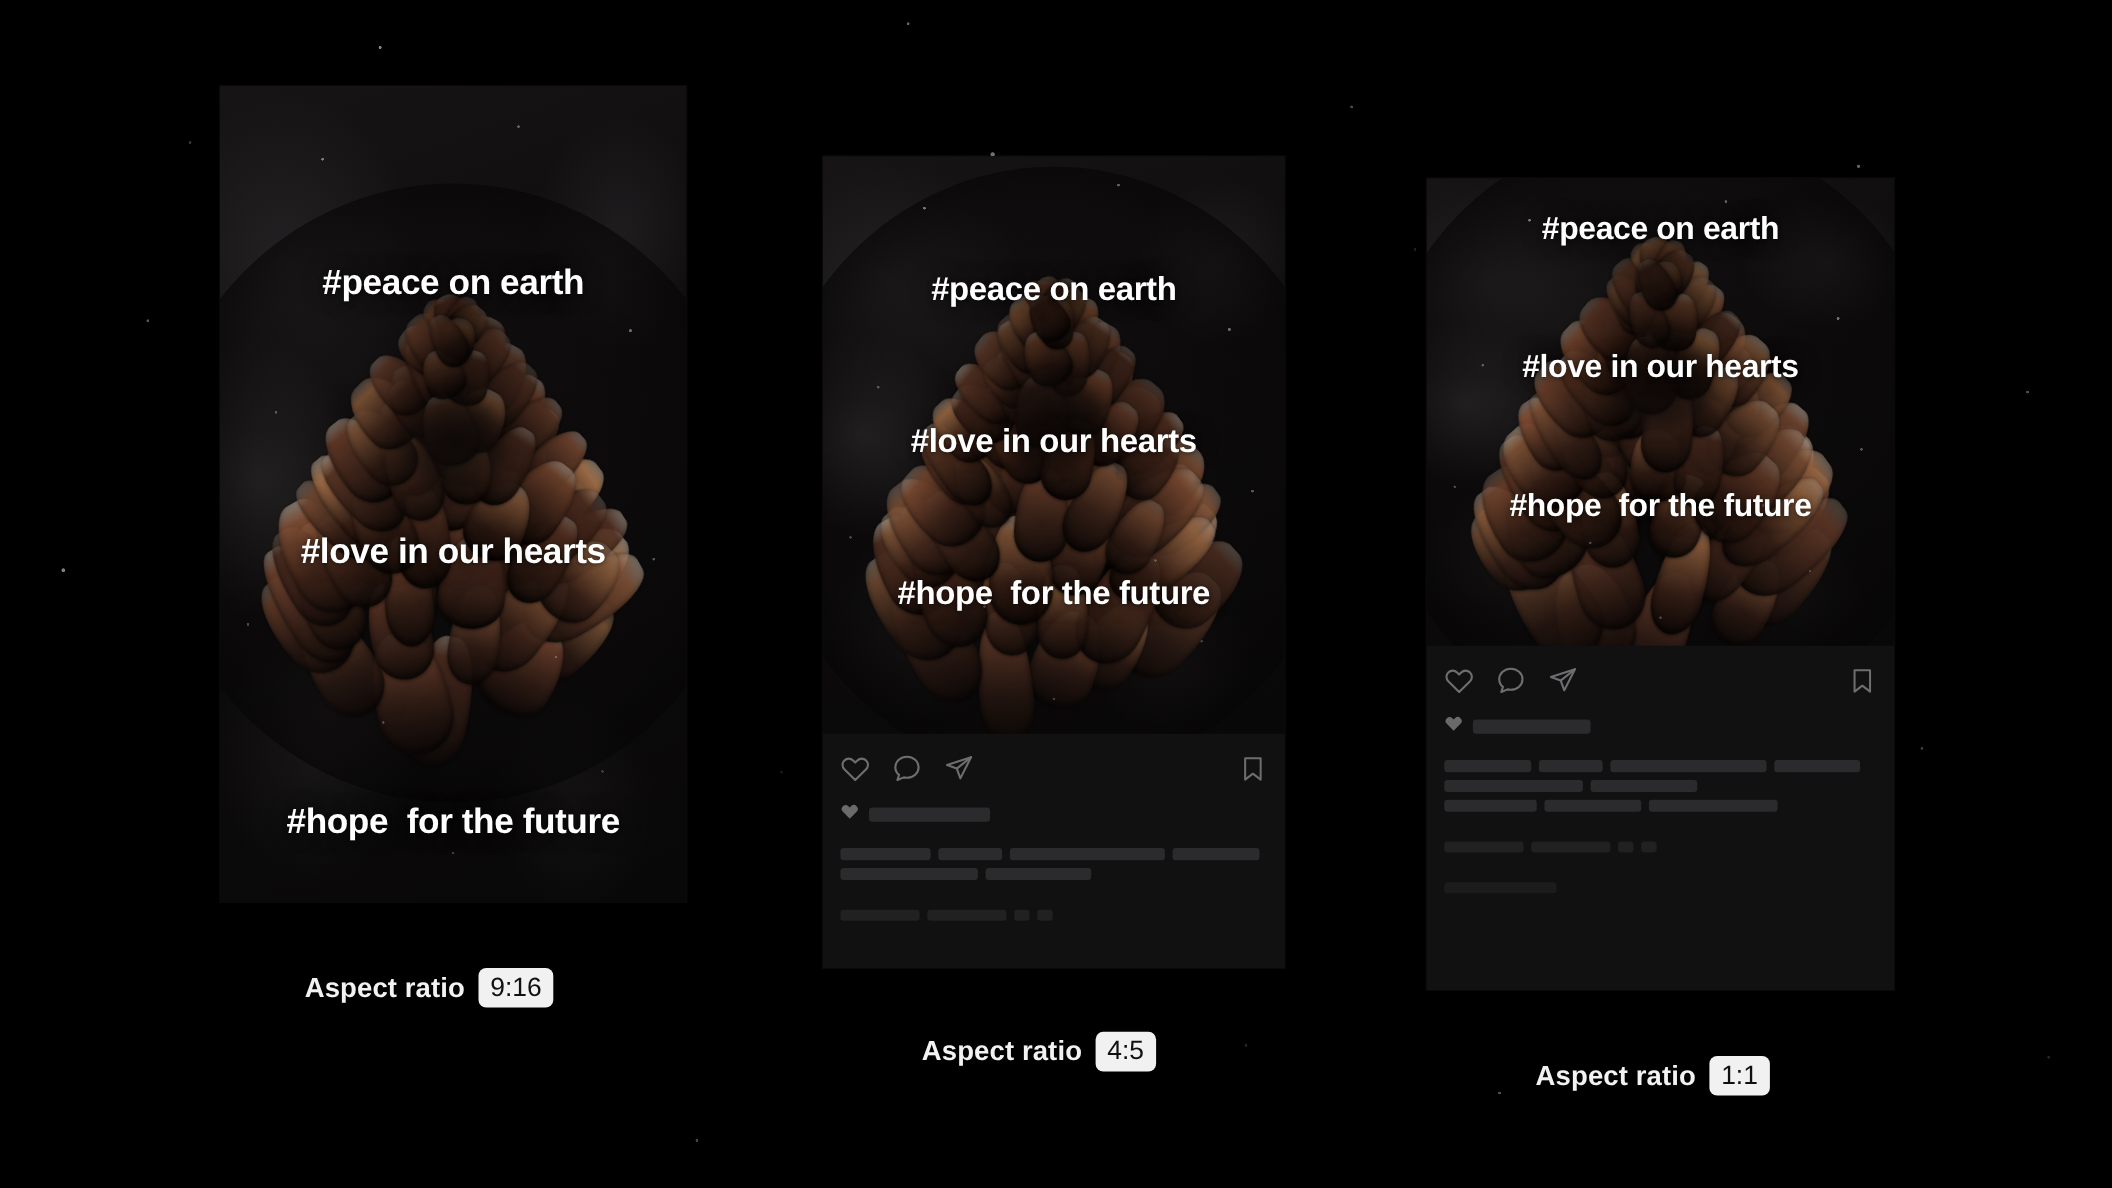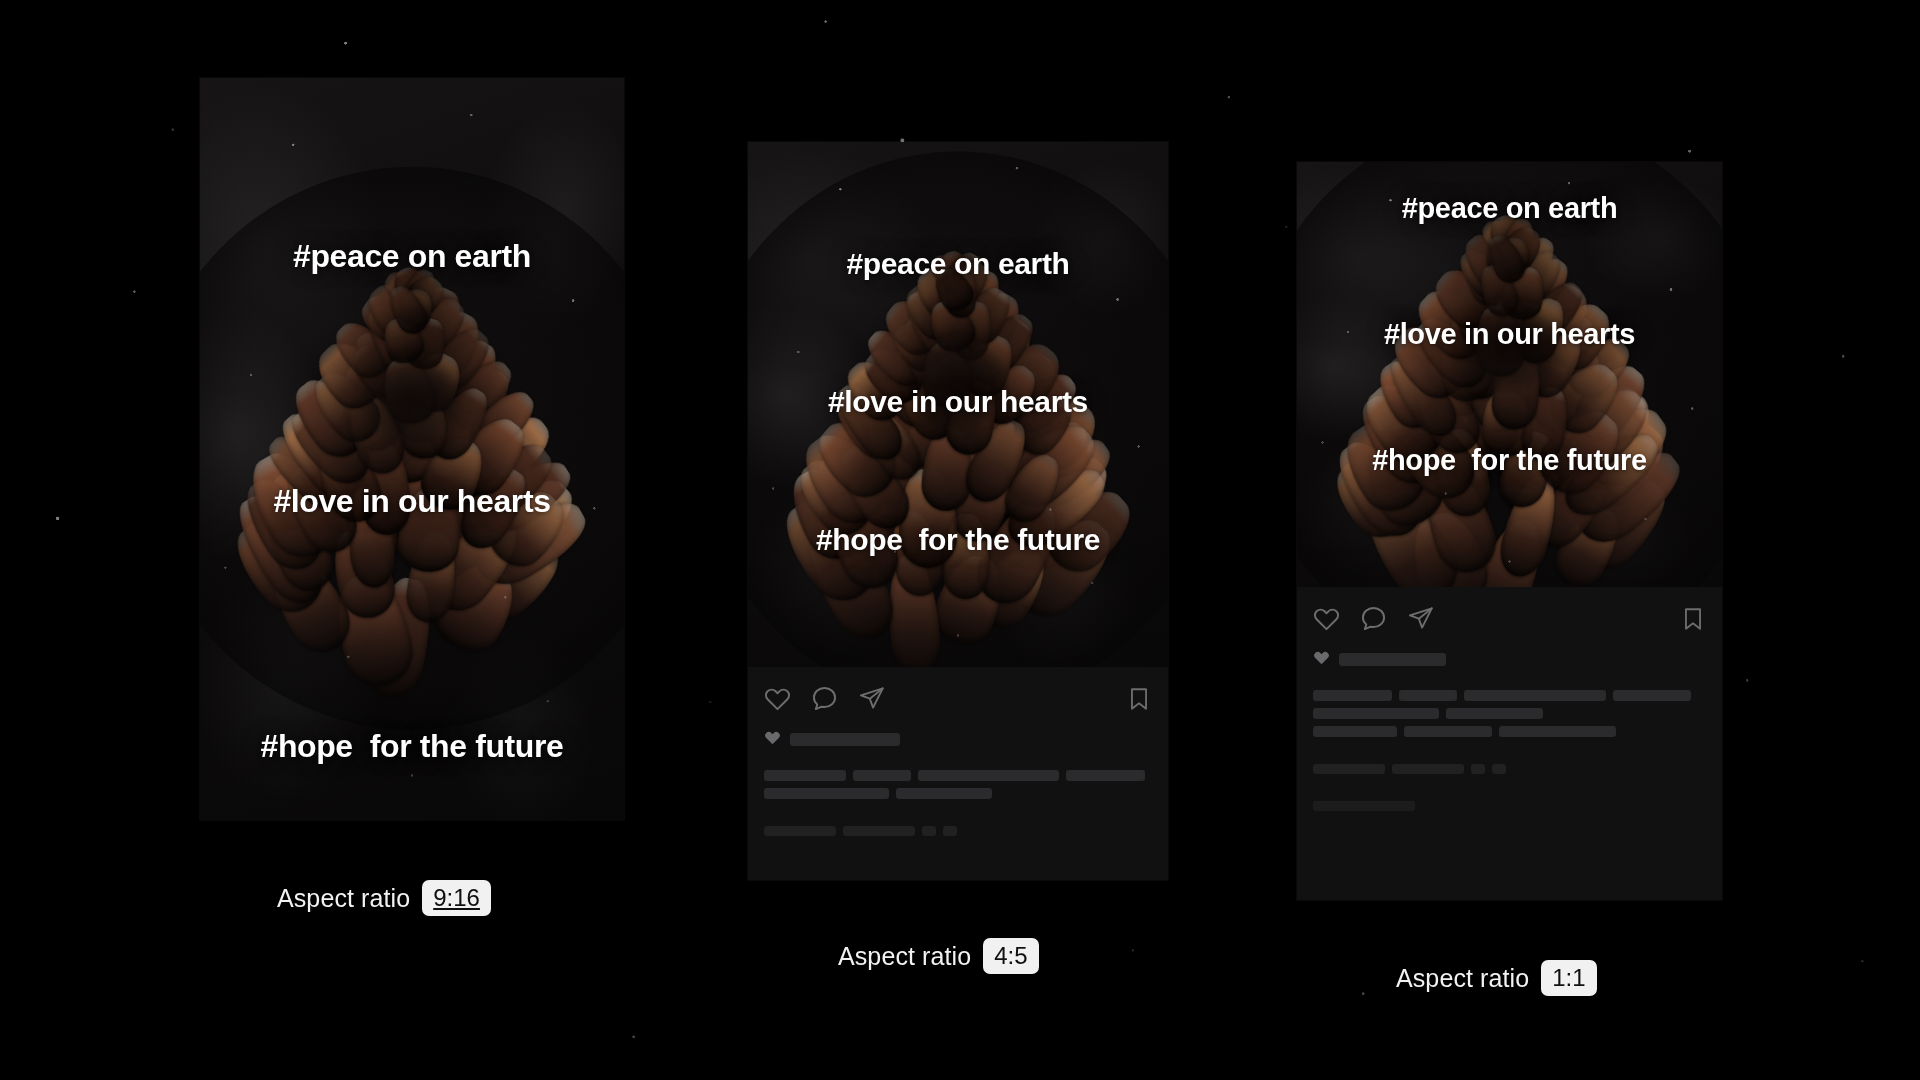--- a/index.html
+++ b/index.html
@@ -149,21 +149,21 @@
 
   
   .ratio-label{
     position:absolute;
     display:flex; align-items:center;
     gap:12px;
     white-space:nowrap;
   }
   .ratio-text{
     color:#f2f2f2;
-    font-weight:400;
+    font-weight:700;
     letter-spacing:.1px;
   }
   .ratio-pill{
     background:#f1f1f1;
     color:#101010;
     font-weight:500;
     border-radius:7px;
     display:inline-block;
   }
 </style>
@@ -261,21 +261,21 @@
       <div class="photo-grain"></div>
       <div class="tag-layer">
         <div class="tag" style="top:162px; font-size:32px;">#peace on earth</div>
         <div class="tag" style="top:407px; font-size:32px;">#love in our hearts</div>
         <div class="tag" style="top:652px; font-size:32px;">#hope  for the future</div>
       </div>
     </div>
   </div>
   <div class="ratio-label" style="left:277px; top:880px;">
     <span class="ratio-text" style="font-size:25px;">Aspect ratio</span>
-    <span class="ratio-pill" style="font-size:24px; padding:4px 11px;text-decoration:underline;">9:16</span>
+    <span class="ratio-pill" style="font-size:24px; padding:4px 11px;">9:16</span>
   </div>
 
   <div class="card" style="left:748px; top:142px; width:420px; height:738px;">
     <div class="photo" style="height:525px;">
       <div class="photo-bg"></div>
       <div class="cone" style="top:95px; width:330px; height:370px;">
           <div class="scale" style="width: 64.5085px; height: 111.034px; left: 308.872px; top: 289.796px; margin-left: -32.2542px; transform: rotate(43.9855deg); z-index: 1; opacity: 0.84; filter: brightness(0.86) blur(0.5px); background: linear-gradient(rgba(255, 236, 214, 0.53) 0%, rgb(141, 90, 60) 16%, rgba(62, 36, 26, 0.96) 62%, rgba(20, 12, 9, 0.99) 100%); box-shadow: rgba(0, 0, 0, 0.75) 0px -3px 7px inset, rgba(0, 0, 0, 0.6) 0px 1px 3px;"></div>
           <div class="scale" style="width: 52.7277px; height: 83.5639px; left: 241.466px; top: 314.738px; margin-left: -26.3638px; transform: rotate(32.4074deg); z-index: 1; opacity: 0.8; filter: brightness(0.86) blur(0.5px); background: linear-gradient(rgba(255, 236, 214, 0.32) 0%, rgb(179, 123, 80) 16%, rgba(62, 36, 26, 0.96) 62%, rgba(20, 12, 9, 0.99) 100%); box-shadow: rgba(0, 0, 0, 0.75) 0px -3px 7px inset, rgba(0, 0, 0, 0.6) 0px 1px 3px;"></div>
           <div class="scale" style="width: 59.6833px; height: 88.5819px; left: 190.803px; top: 321.126px; margin-left: -29.8417px; transform: rotate(18.9791deg); z-index: 1; opacity: 0.85; filter: brightness(0.86) blur(0.5px); background: linear-gradient(rgba(255, 236, 214, 0.56) 0%, rgb(141, 90, 60) 16%, rgba(62, 36, 26, 0.96) 62%, rgba(20, 12, 9, 0.99) 100%); box-shadow: rgba(0, 0, 0, 0.75) 0px -3px 7px inset, rgba(0, 0, 0, 0.6) 0px 1px 3px;"></div>
           <div class="scale" style="width: 48.6034px; height: 119.734px; left: 114.868px; top: 318.926px; margin-left: -24.3017px; transform: rotate(-4.8192deg); z-index: 1; opacity: 0.89; filter: brightness(0.86) blur(0.5px); background: linear-gradient(rgba(255, 236, 214, 0.46) 0%, rgb(126, 75, 52) 16%, rgba(62, 36, 26, 0.96) 62%, rgba(20, 12, 9, 0.99) 100%); box-shadow: rgba(0, 0, 0, 0.75) 0px -3px 7px inset, rgba(0, 0, 0, 0.6) 0px 1px 3px;"></div>

